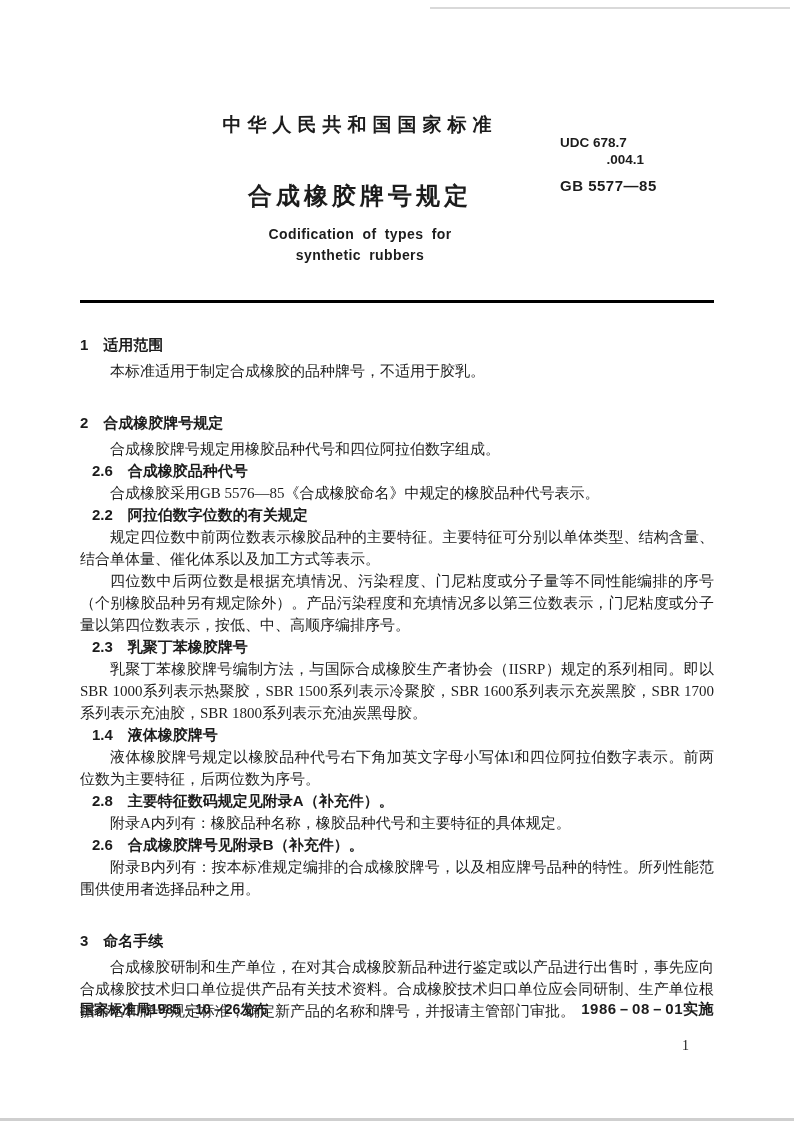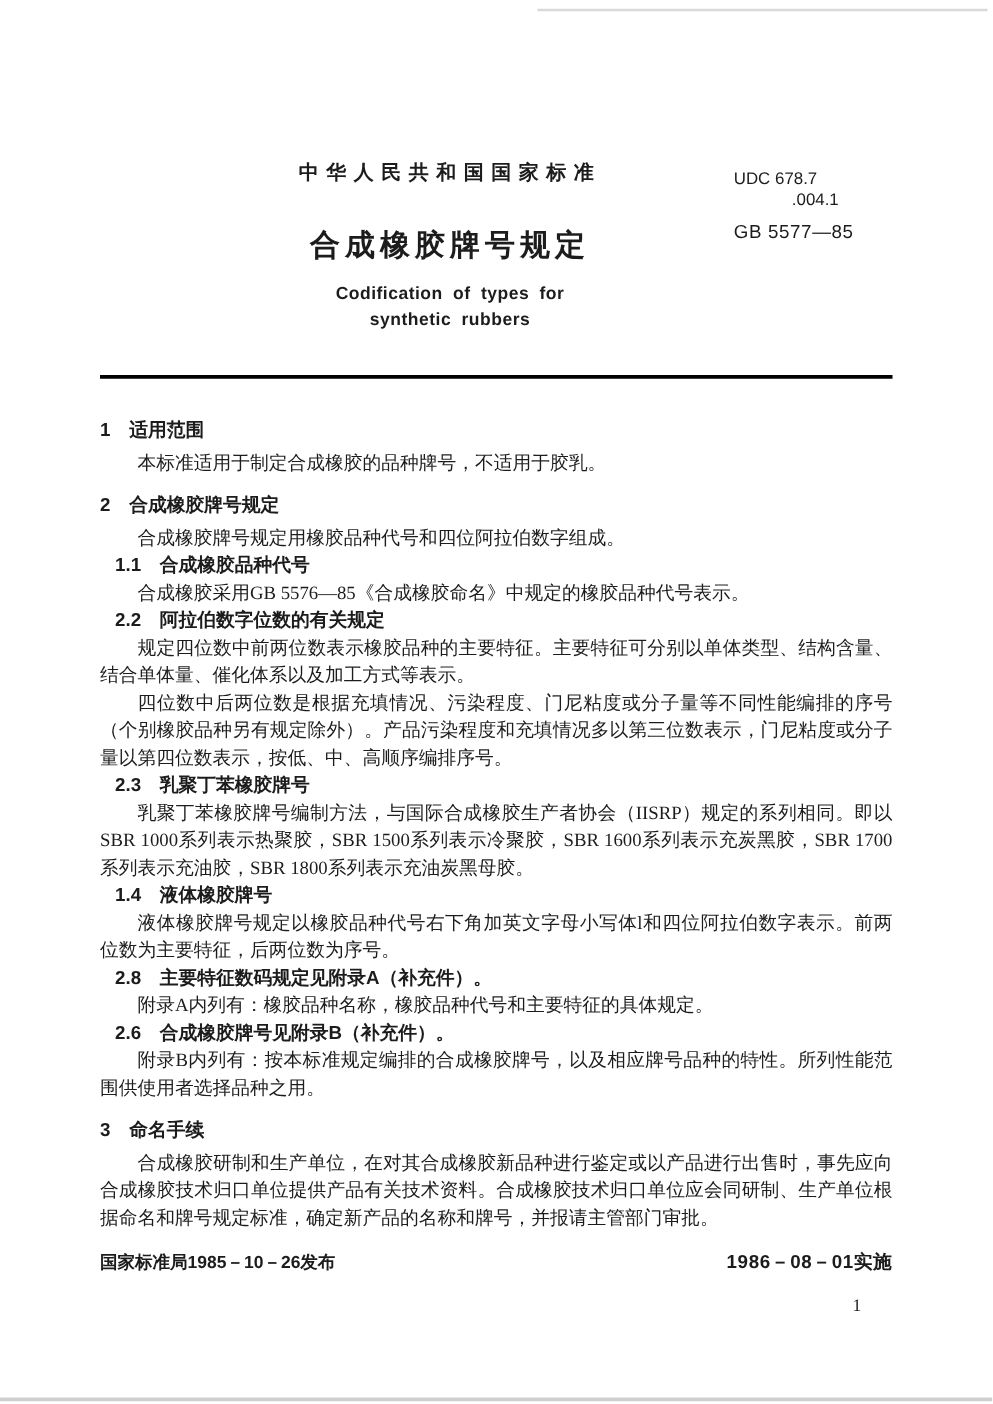--- a/index.html
+++ b/index.html
@@ -17,28 +17,28 @@
   .artifact-top {
     position: absolute; top: 7px; left: 430px; width: 360px; height: 2px;
     background: #d9d9d9;
   }
   .artifact-bottom {
     position: absolute; bottom: 2px; left: 0; width: 794px; height: 3px;
     background: #cfcfcf;
   }
   
   .std-label {
-    position: absolute; top: 128px; left: 60px; width: 600px;
-    text-align: center; font-size: 16px; font-weight: bold; letter-spacing: 6px;
+    position: absolute; top: 112px; left: 60px; width: 600px;
+    text-align: center; font-size: 19px; font-weight: bold; letter-spacing: 6px;
     font-family: "Liberation Sans", "DejaVu Sans", sans-serif;
   }
   .udc-block {
-    position: absolute; top: 134px; left: 587px;
+    position: absolute; top: 134px; left: 560px;
     font-family: "Liberation Sans", "DejaVu Sans", sans-serif;
-    font-weight: normal; font-size: 13.5px; line-height: 17px;
+    font-weight: bold; font-size: 13.5px; line-height: 17px;
   }
   .udc-l2 { width: 84px; text-align: right; }
   .std-no { margin-top: 9px; font-size: 15px; letter-spacing: 0.5px; white-space: nowrap; }
   .title-cn {
     position: absolute; top: 180px; left: 60px; width: 600px;
     text-align: center; font-size: 24px; font-weight: bold; letter-spacing: 4px;
     font-family: "Liberation Sans", "DejaVu Sans", sans-serif;
   }
   .title-en {
     position: absolute; top: 224px; left: 60px; width: 600px;
@@ -50,21 +50,21 @@
     position: absolute; top: 300px; left: 80px; width: 634px; height: 3px;
     background: #000; border: none;
   }
   
   .doc-body {
     position: absolute; top: 334px; left: 80px; width: 634px;
     font-size: 15px; line-height: 22px; text-align: justify;
   }
   .blk { margin: 0; }
   .blk.h1 {
-    font-weight: bold; margin-top: 12px; margin-bottom: 4px;
+    font-weight: bold; margin-top: 30px; margin-bottom: 4px;
     font-family: "Liberation Sans", "DejaVu Sans", sans-serif;
   }
   .blk.h1:first-child { margin-top: 0; }
   .blk.h2 {
     font-weight: bold; padding-left: 12px;
     font-family: "Liberation Sans", "DejaVu Sans", sans-serif;
   }
   .blk.p { text-indent: 30px; }
   
   .footer {
@@ -102,21 +102,21 @@
     <div>synthetic rubbers</div>
   </div>
 
   <div class="rule"></div>
 
   <div class="doc-body">
       <div class="blk h1">1　适用范围</div>
       <div class="blk p">本标准适用于制定合成橡胶的品种牌号，不适用于胶乳。</div>
       <div class="blk h1">2　合成橡胶牌号规定</div>
       <div class="blk p">合成橡胶牌号规定用橡胶品种代号和四位阿拉伯数字组成。</div>
-      <div class="blk h2">1.1　合成橡胶品种代号</div>
+      <div class="blk h2">2.6　合成橡胶品种代号</div>
       <div class="blk p">合成橡胶采用GB 5576—85《合成橡胶命名》中规定的橡胶品种代号表示。</div>
       <div class="blk h2">2.2　阿拉伯数字位数的有关规定</div>
       <div class="blk p">规定四位数中前两位数表示橡胶品种的主要特征。主要特征可分别以单体类型、结构含量、结合单体量、催化体系以及加工方式等表示。</div>
       <div class="blk p">四位数中后两位数是根据充填情况、污染程度、门尼粘度或分子量等不同性能编排的序号（个别橡胶品种另有规定除外）。产品污染程度和充填情况多以第三位数表示，门尼粘度或分子量以第四位数表示，按低、中、高顺序编排序号。</div>
       <div class="blk h2">2.3　乳聚丁苯橡胶牌号</div>
       <div class="blk p">乳聚丁苯橡胶牌号编制方法，与国际合成橡胶生产者协会（IISRP）规定的系列相同。即以SBR 1000系列表示热聚胶，SBR 1500系列表示冷聚胶，SBR 1600系列表示充炭黑胶，SBR 1700系列表示充油胶，SBR 1800系列表示充油炭黑母胶。</div>
       <div class="blk h2">1.4　液体橡胶牌号</div>
       <div class="blk p">液体橡胶牌号规定以橡胶品种代号右下角加英文字母小写体l和四位阿拉伯数字表示。前两位数为主要特征，后两位数为序号。</div>
       <div class="blk h2">2.8　主要特征数码规定见附录A（补充件）。</div>
       <div class="blk p">附录A内列有：橡胶品种名称，橡胶品种代号和主要特征的具体规定。</div>

